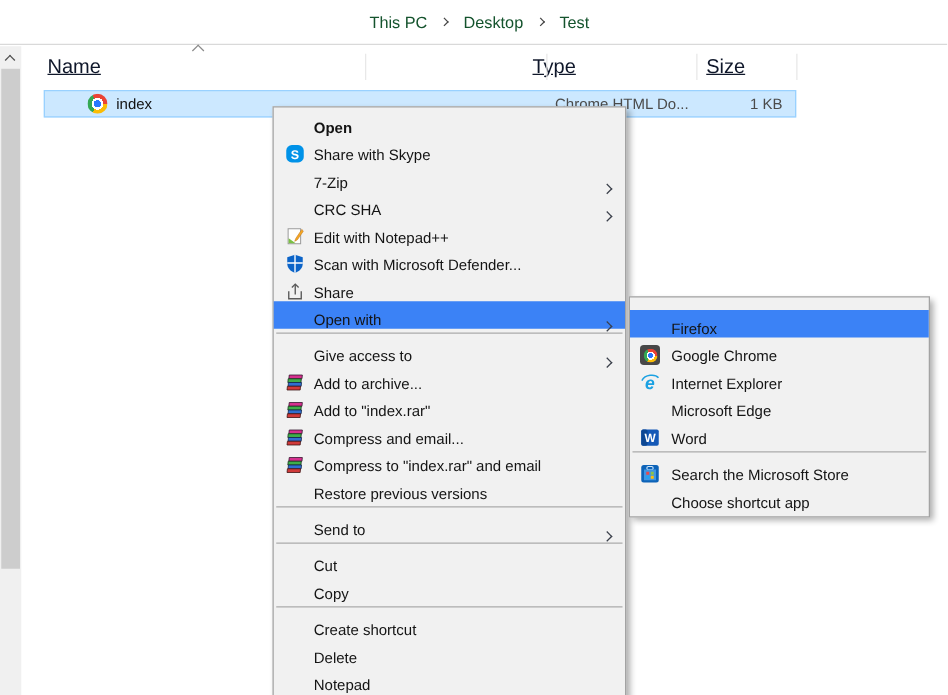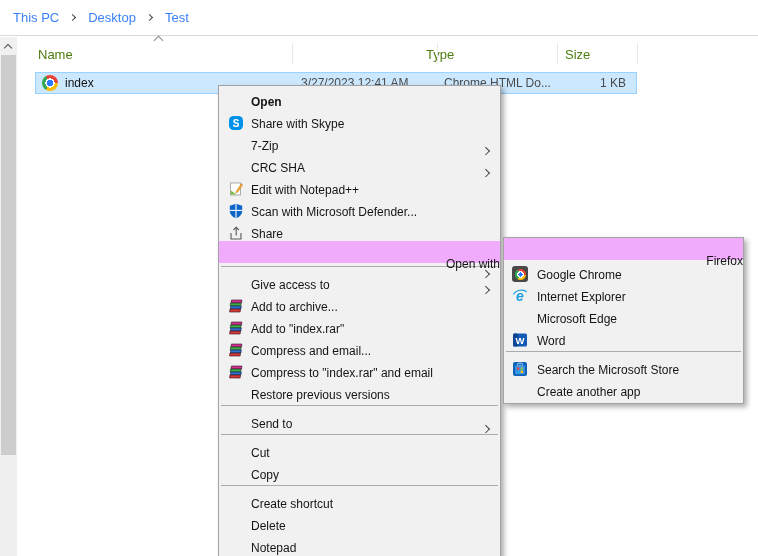--- a/index.html
+++ b/index.html
@@ -1,36 +1,36 @@
 <!DOCTYPE html>
 <html><head>
 <meta charset="utf-8">
 <style>
   * { margin:0; padding:0; box-sizing:border-box; }
   html,body { width:758px; height:556px; overflow:hidden; }
   body { font-family:"Liberation Sans", sans-serif; background:#fff; position:relative; }
   .screen { position:absolute; inset:0; width:758px; height:556px; overflow:hidden; background:#fff; }
 
   
-  .breadcrumb { position:absolute; left:0; top:0; width:758px; height:36px; background:#fff; border-bottom:1px solid #d9d9d9; display:flex; align-items:center; padding-left:9px; font-size:13px; color:#3b82f6; }
+  .breadcrumb { position:absolute; left:0; top:0; width:758px; height:36px; background:#fff; border-bottom:1px solid #d9d9d9; display:flex; align-items:center; padding-left:9px; font-size:13px; color:#14532d;justify-content:center; }
   .crumb { padding:3px 4px; cursor:default; }
   .crumb-sep { width:5px; height:5px; border-top:1.6px solid #444; border-right:1.6px solid #444; transform:rotate(45deg); margin:0 9px 0 7px; }
 
   
   .vscroll { position:absolute; left:0; top:37px; width:17px; height:519px; background:#f0f0f0; }
   .vscroll .up-arrow { position:absolute; left:5px; top:8px; width:6px; height:6px; border-left:1.4px solid #505050; border-top:1.4px solid #505050; transform:rotate(45deg); }
   .vscroll .thumb { position:absolute; left:1px; top:18px; width:15px; height:400px; background:#cdcdcd; }
 
   
-  .col-header { position:absolute; top:42px; height:24px; font-size:13px; color:#4d7c0f; display:flex; align-items:center; cursor:default; }
+  .col-header { position:absolute; top:42px; height:24px; font-size:16px; color:#0f172a; display:flex; align-items:center; cursor:default;text-decoration:underline; }
   .sort-caret { position:absolute; left:155px; top:37px; width:7px; height:7px; border-left:1px solid #8a8a8a; border-top:1px solid #8a8a8a; transform:rotate(45deg); }
   .col-sep { position:absolute; top:43px; height:21px; width:1px; background:#e8e8e8; }
 
   
-  .file-row { position:absolute; left:35px; top:72px; width:602px; height:22px; background:#cce8ff; border:1px solid #99d1ff; display:flex; align-items:center; font-size:12px; color:#1a1a1a; }
+  .file-row { position:absolute; left:35px; top:72px; width:602px; height:22px; background:#cce8ff; border:1px solid #99d1ff; display:flex; align-items:center; font-size:12px; color:#1a1a1a;padding-left:28px; }
   .file-row .fcell { position:absolute; top:0; height:20px; display:flex; align-items:center; color:#4b4b4b; }
   .file-name { margin-left:27px; color:#111; }
 
   
   .ic16 { width:16px; height:16px; flex:none; position:relative; }
   .chrome-ball { width:16px; height:16px; border-radius:50%;
     background: radial-gradient(circle at 50% 50%, #2979ff 0 3px, #ffffff 3px 4.7px, rgba(0,0,0,0) 4.7px),
       conic-gradient(from 330deg, #ea4335 0 120deg, #fbbc05 0 240deg, #34a853 0 360deg); }
   .chrome-ball.small { width:11px; height:11px; position:absolute; left:2.5px; top:2.5px;
     background: radial-gradient(circle at 50% 50%, #2979ff 0 2.1px, #ffffff 2.1px 3.3px, rgba(0,0,0,0) 3.3px),
@@ -39,26 +39,26 @@
   .firefox-ball { width:16px; height:16px; border-radius:50%;
     background: radial-gradient(circle at 62% 38%, #2b1e5a 0 3.4px, rgba(0,0,0,0) 3.4px),
       linear-gradient(160deg, #ffc24b 5%, #ff9436 35%, #ff5a36 60%, #e42b50 85%); }
   .edge-ball { width:16px; height:16px; border-radius:50%;
     background: radial-gradient(circle at 32% 62%, #49e0b2 0 4.2px, rgba(0,0,0,0) 4.2px),
       linear-gradient(140deg, #0c59a4 15%, #1b8fd0 50%, #38c3cd 85%); }
 
   
   .menu { position:absolute; background:#f1f1f1; border:1px solid #a3a3a3; box-shadow:3px 3px 5px rgba(0,0,0,0.32); }
   .menu-main { left:218px; top:85px; width:283px; height:475px; padding-top:1px; }
-  .menu-sub  { left:503px; top:237px; width:241px; padding-top:0; padding-bottom:4px; }
+  .menu-sub  { left:503px; top:237px; width:241px; padding-top:10px; padding-bottom:4px; }
   .mi { height:22px; display:flex; align-items:flex-end; font-size:12px; color:#141414; cursor:default; }
   .mi .islot { width:16px; height:16px; margin-left:9px; margin-right:7px; flex:none; position:relative; }
   .menu-sub .mi .islot { margin-left:8px; margin-right:9px; }
   .mi .chev { margin-left:auto; margin-right:12px; width:5.5px; height:5.5px; border-top:1.6px solid #3a3f4a; border-right:1.6px solid #3a3f4a; transform:rotate(45deg); flex:none; }
-  .mi.hl { background:#f0abfc;flex-direction:column; }
+  .mi.hl { background:#3b82f6; }
   .mi.bold { font-weight:bold; }
   .msep { height:1px; background:#ababab; margin:3px 2px; }
   svg text { font-family:"Liberation Sans", sans-serif; }
 </style>
 </head>
 <body>
 
 <div class="screen">
 
   <div class="breadcrumb">
@@ -79,21 +79,20 @@
   <div class="col-header" style="left:426px;">Type</div>
   <div class="col-header" style="left:565px;">Size</div>
   <div class="col-sep" style="left:292px;"></div>
   <div class="col-sep" style="left:437px;"></div>
   <div class="col-sep" style="left:557px;"></div>
   <div class="col-sep" style="left:637px;"></div>
 
   <div class="file-row">
     <span class="ic16 chrome-ball" style="margin-left:6px;"></span>
     <span class="file-name" style="margin-left:7px;">index</span>
-    <span class="fcell" style="left:265px;">3/27/2023 12:41 AM</span>
     <span class="fcell" style="left:408px;">Chrome HTML Do...</span>
     <span class="fcell" style="right:10px; justify-content:flex-end;">1 KB</span>
   </div>
 
   <div class="menu menu-main">
 
     <div class="mi bold">
       <span class="islot"></span>
       <span>Open</span>
     </div>
@@ -319,18 +318,18 @@
             <rect x="8.6" y="6.4" width="2.4" height="2.4" fill="#8bc34a"></rect>
             <rect x="5" y="9.6" width="2.4" height="2.4" fill="#21a3f1"></rect>
             <rect x="8.6" y="9.6" width="2.4" height="2.4" fill="#ffc107"></rect>
           </svg>
       </span>
       <span>Search the Microsoft Store</span>
     </div>
 
     <div class="mi">
       <span class="islot"></span>
-      <span>Create another app</span>
+      <span>Choose shortcut app</span>
     </div>
 
   </div>
 
 </div>
 
 </body></html>

